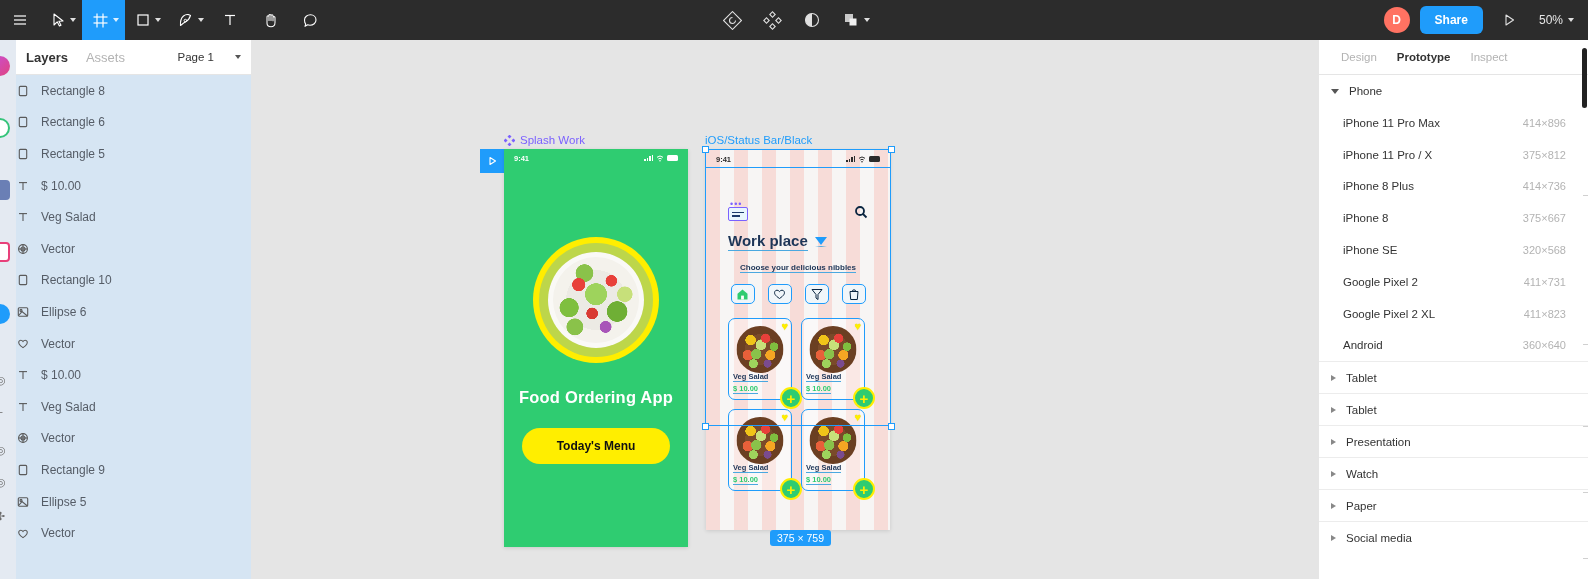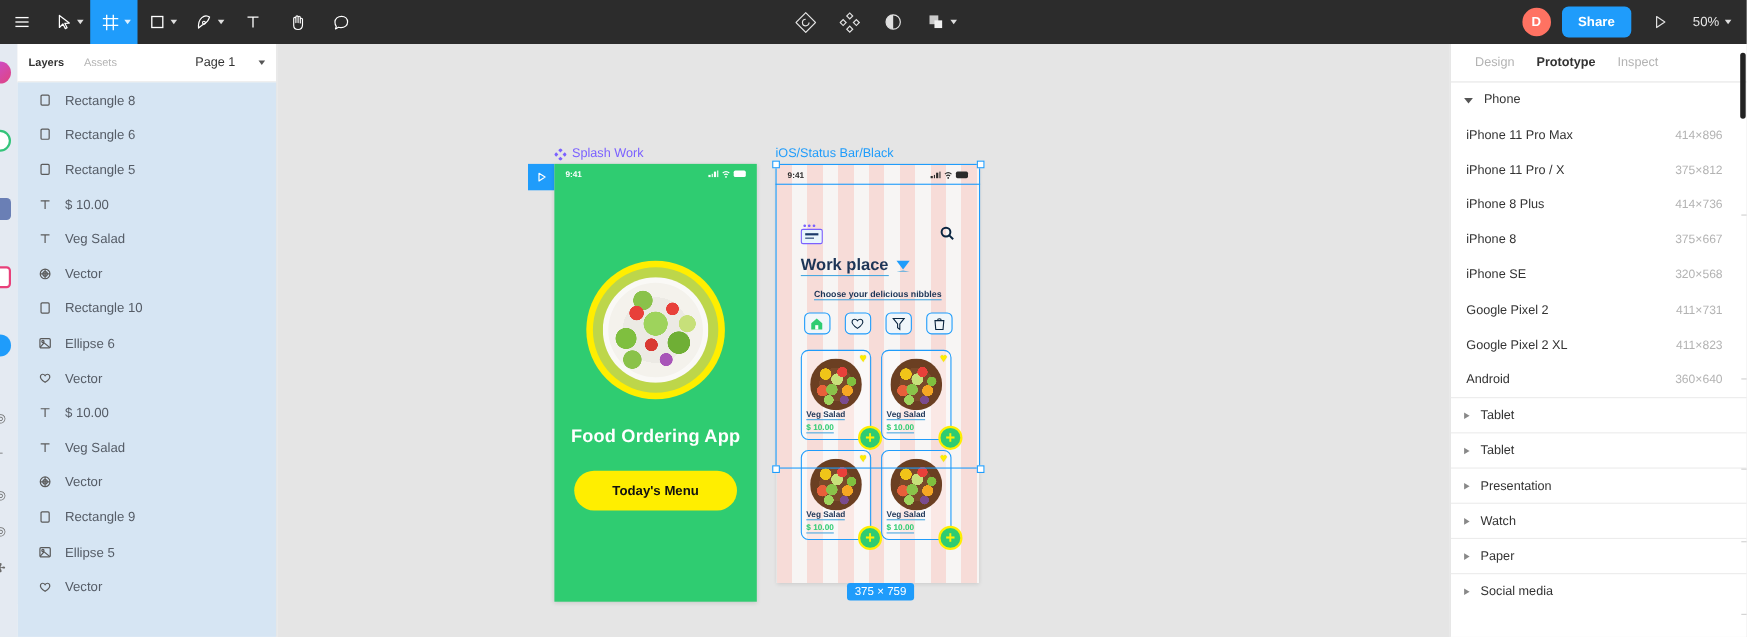--- a/index.html
+++ b/index.html
@@ -82,33 +82,33 @@
     position: absolute; left: 16px; top: 40px;
     width: 236px; height: 539px;
     background: #ffffff; z-index: 10;
     border-right: 1px solid #e5e5e5;
   }
   .lp-tabs {
     height: 35px; display: flex; align-items: center;
     padding: 0 10px; background: #fff;
     border-bottom: 1px solid #e5e5e5;
   }
-  .lp-tab { font-size: 10px; color: #b3b3b3; margin-right: 18px; cursor: pointer; }
+  .lp-tab { font-size: 13px; color: #b3b3b3; margin-right: 18px; cursor: pointer; }
   .lp-tab.active { color: #333; font-weight: bold; }
   .lp-page {
     margin-left: auto; font-size: 11.5px; color: #333;
     display: flex; align-items: center; gap: 20px; cursor: pointer;
   }
   .lp-list {
     height: 504px; overflow: hidden;
     background: #d6e5f3;
   }
   .layer-row {
     height: 31.6px; display: flex; align-items: center;
-    padding-left: 18px; gap: 12px;
+    gap: 12px;
     background: #d6e5f3; cursor: pointer;
   }
   .layer-ic {
     width: 13px; height: 13px;
     display: flex; align-items: center; justify-content: center;
     color: #5a5a5a; flex: 0 0 13px;
   }
   .layer-name { font-size: 12px; color: #555c66; white-space: nowrap; }
 
   
@@ -336,21 +336,21 @@
     border-top: 3.5px solid transparent; border-bottom: 3.5px solid transparent;
     border-left: 5px solid #888;
   }
   .tri.open {
     border-left: 4px solid transparent; border-right: 4px solid transparent;
     border-top: 5px solid #555; border-bottom: 0;
   }
   .rp-group-title { font-size: 11.5px; color: #333; }
   .rp-item {
     height: 31.8px; display: flex; align-items: center;
-    padding: 0 22px 0 14px; cursor: pointer;
+    padding: 0 22px 0 24px; cursor: pointer;
   }
   .rp-item-name { font-size: 11.5px; color: #333; }
   .rp-item-size { margin-left: auto; font-size: 11px; color: #b3b3b3; }
   .rp-scrollbar {
     position: absolute; right: 1px; top: 8px;
     width: 5px; height: 60px; border-radius: 3px; background: #222;
     cursor: pointer;
   }
   .rp-tick {
     position: absolute; right: 0; width: 5px; height: 1px; background: #d0d0d0;

